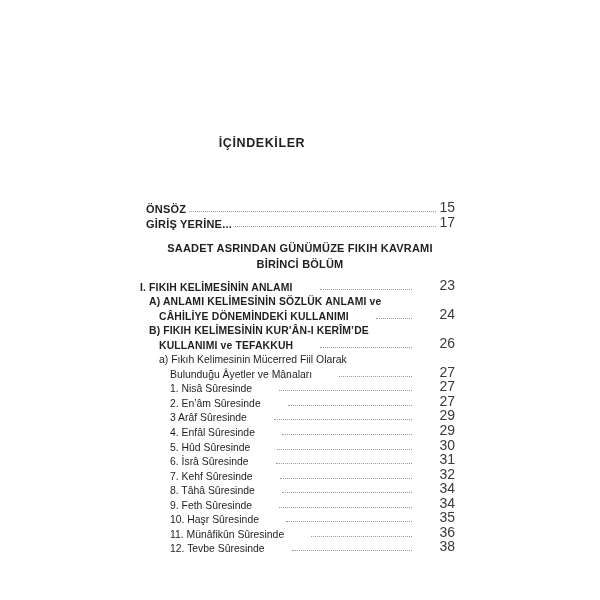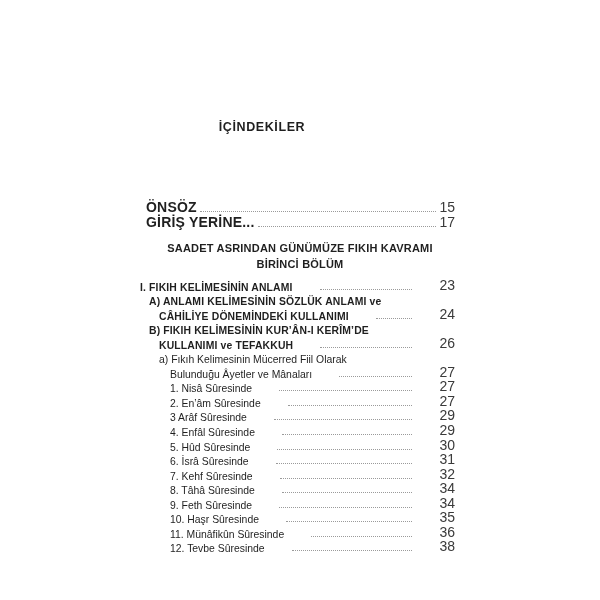--- a/index.html
+++ b/index.html
@@ -13,36 +13,36 @@
     color: #1f1f1f;
   }
   .page {
     position: relative;
     width: 600px;
     height: 600px;
     background: #ffffff;
   }
   .doc-title {
     position: absolute;
-    top: 120px;
+    top: 136px;
     left: 0;
     width: 524px;
     text-align: center;
     font-size: 12.5px;
     font-weight: bold;
     letter-spacing: 0.6px;
   }
   .front-matter {
     position: absolute;
     top: 199px;
     left: 146px;
     right: 145px;
   }
   .front-matter .row { height: 15.6px; }
-  .front-matter .txt { font-size: 14px; font-weight: bold; letter-spacing: 0.2px; }
+  .front-matter .txt { font-size: 11px; font-weight: bold; letter-spacing: 0.2px; }
   .chapter-head {
     position: absolute;
     top: 241px;
     left: 0;
     width: 600px;
     text-align: center;
     font-weight: bold;
     font-size: 11px;
     line-height: 15.5px;
     letter-spacing: 0.2px;

